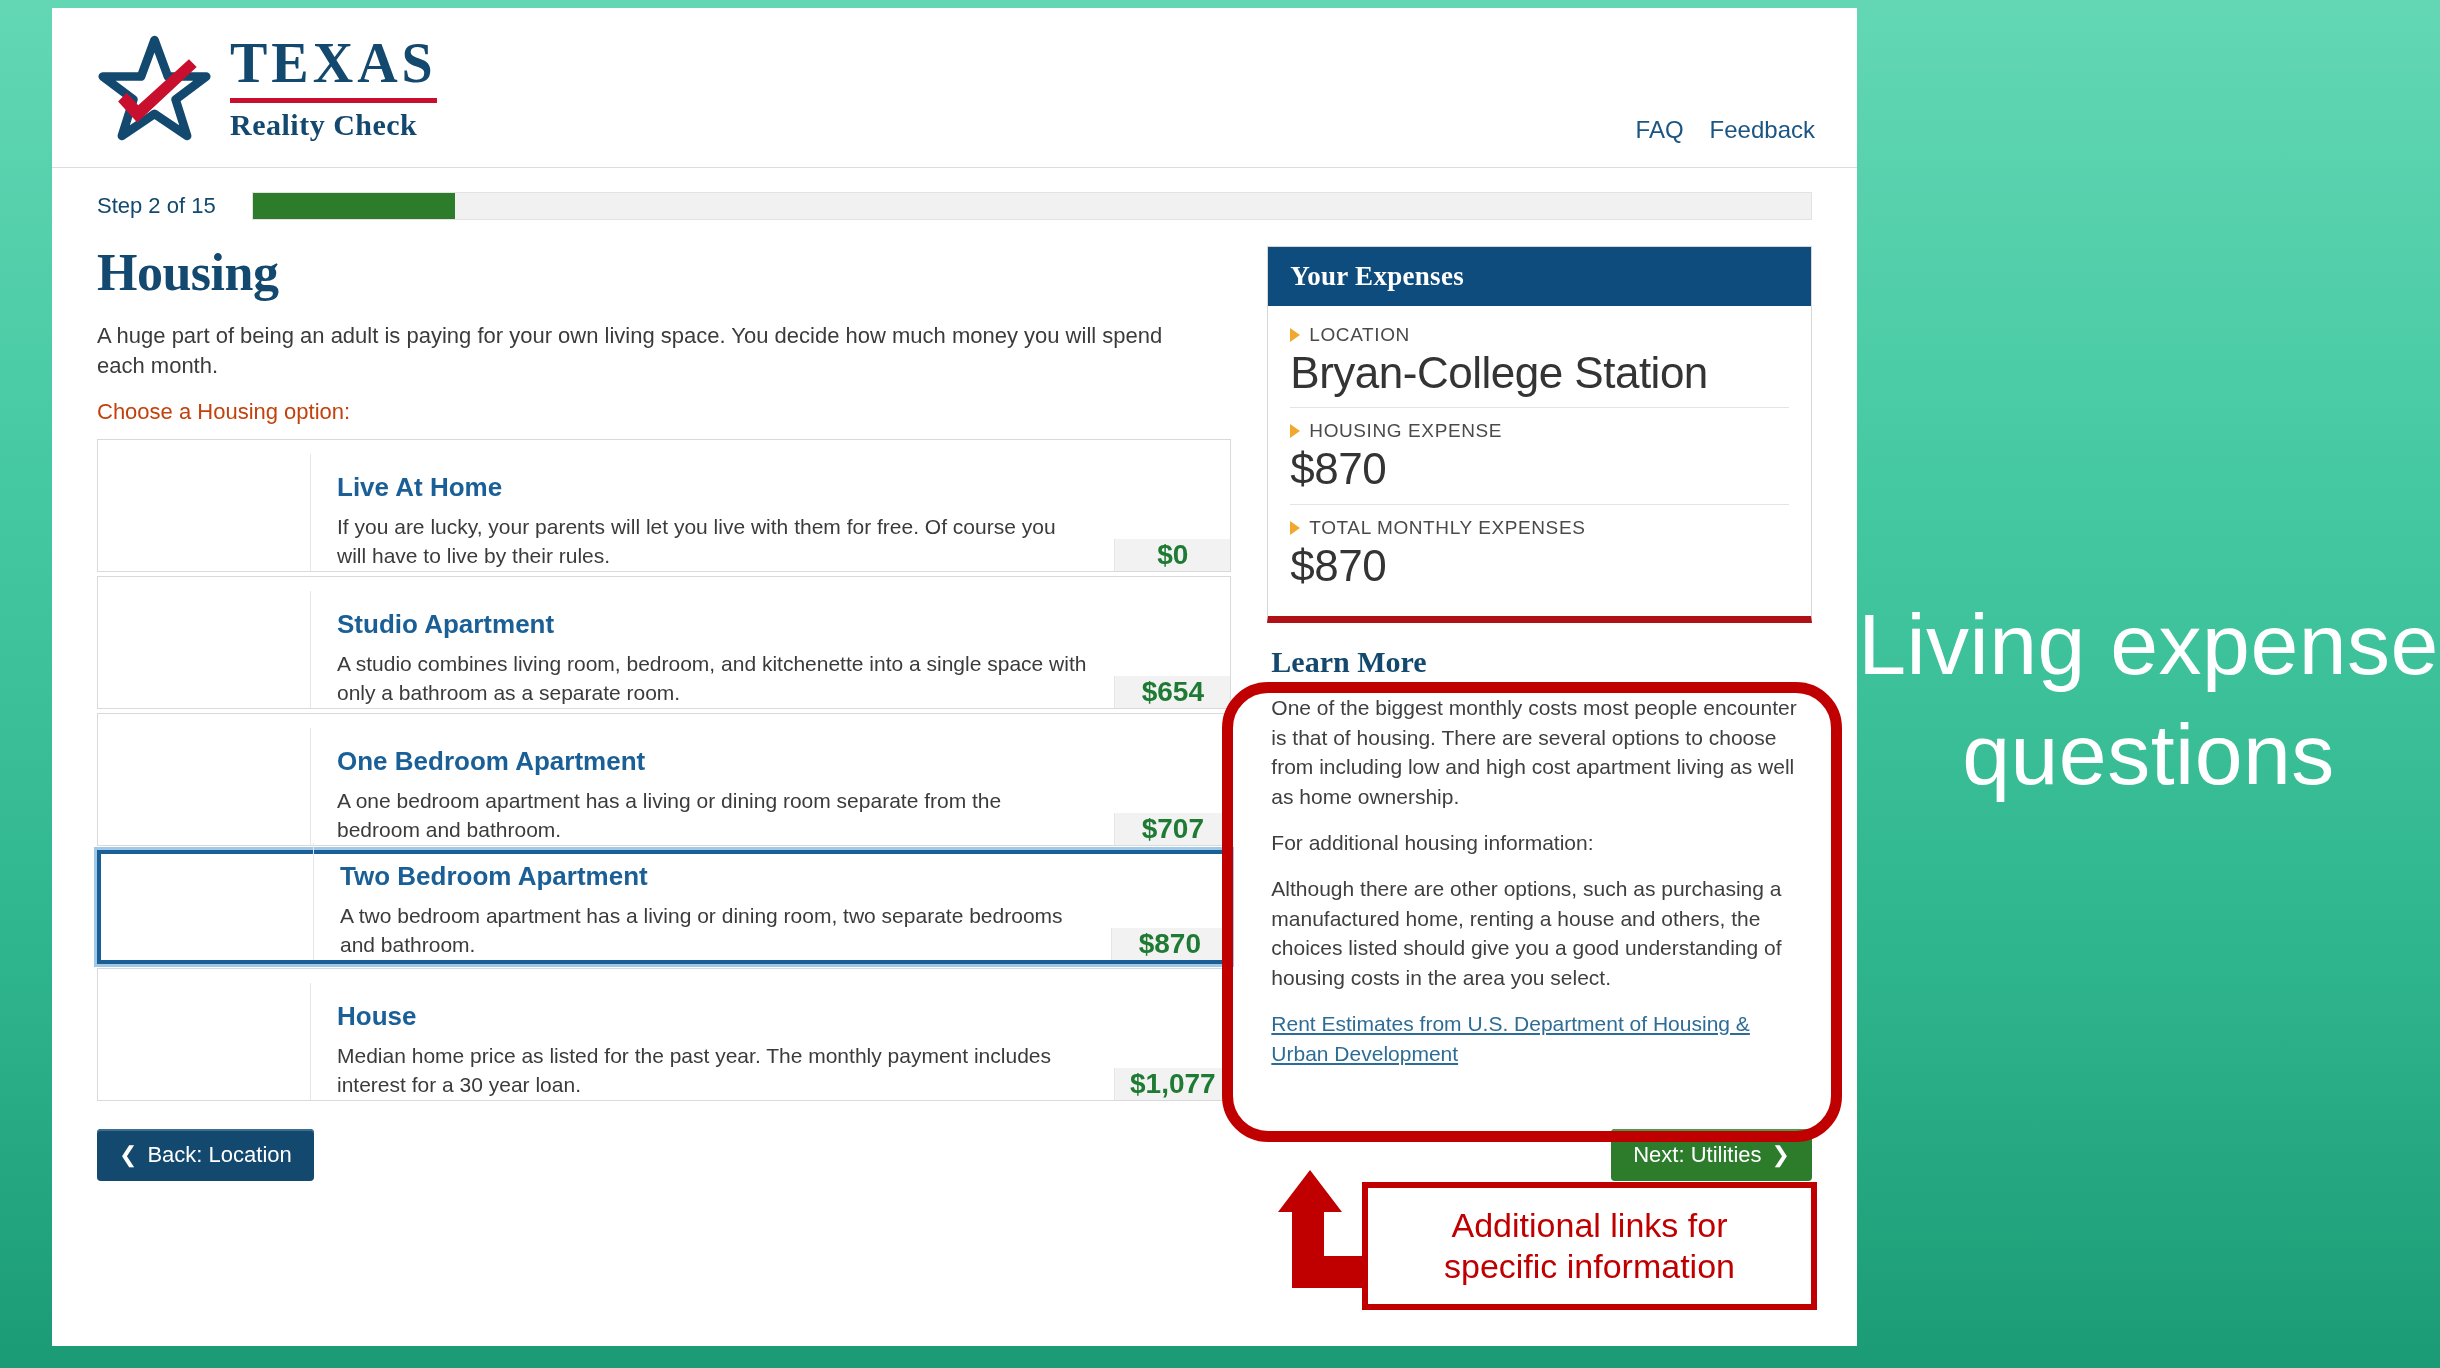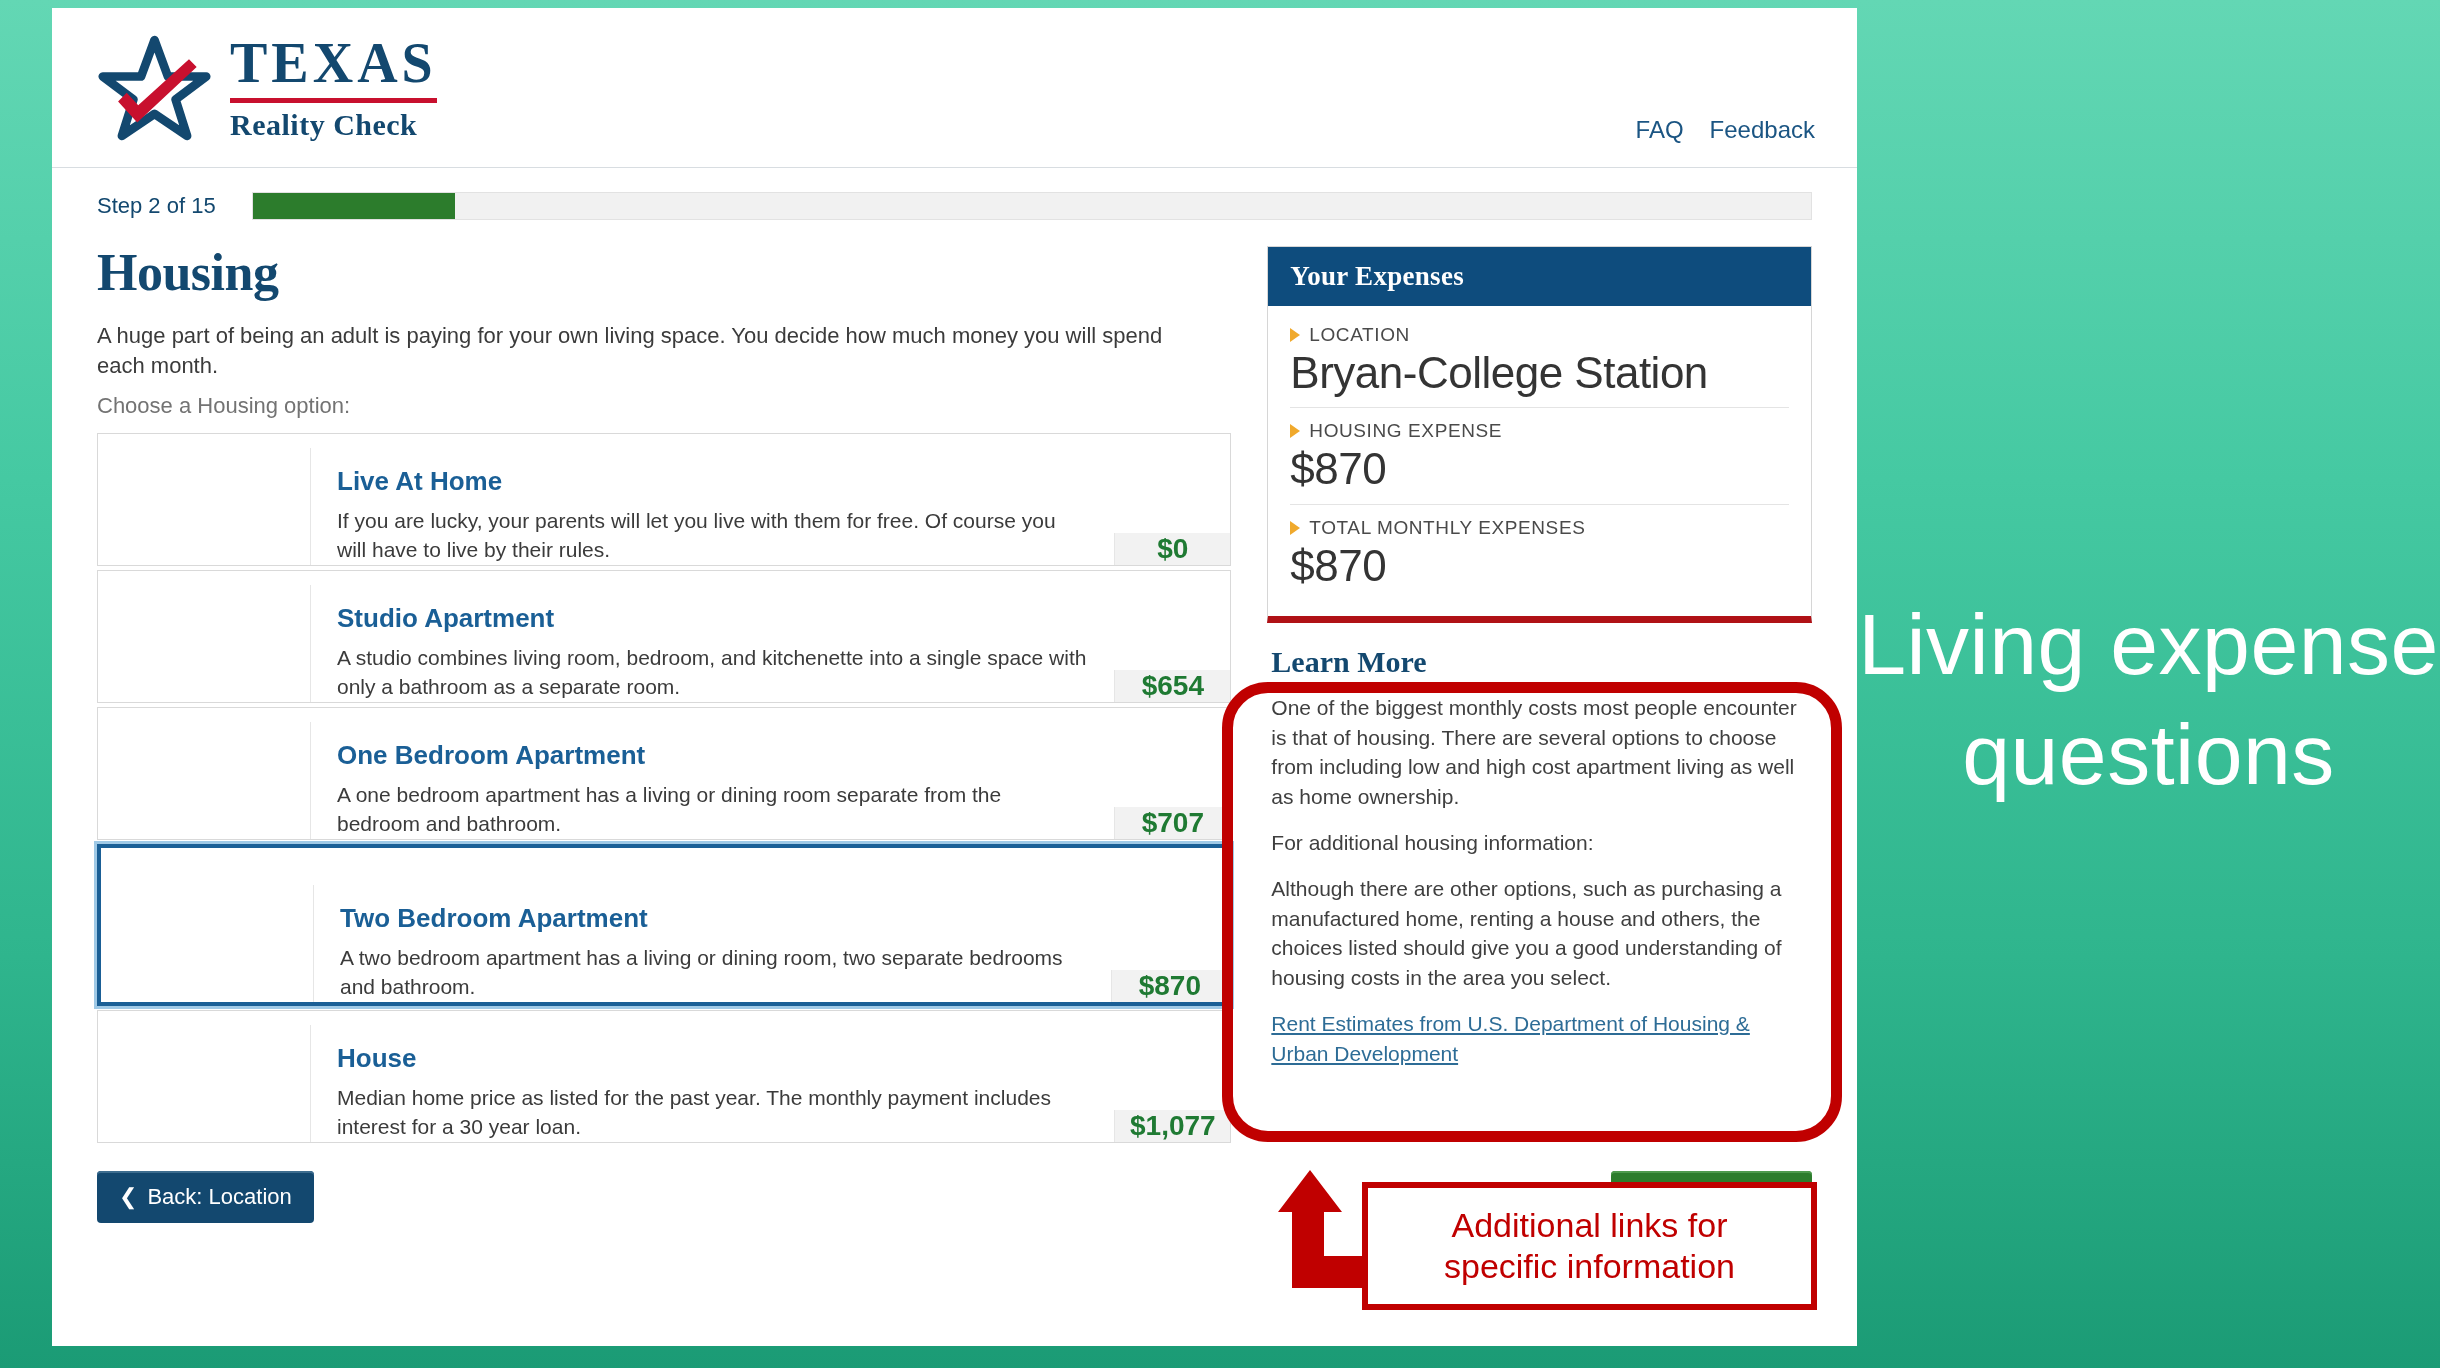--- a/index.html
+++ b/index.html
@@ -104,39 +104,39 @@
     margin-bottom: 20px;
   }
   .intro-text {
     font-size: 22px;
     color: #3b3b3b;
     line-height: 1.38;
     max-width: 1090px;
   }
   .choose-text {
     font-size: 22px;
-    color: #737373;
-    margin-top: 12px;
+    color: #c2410c;
+    margin-top: 18px;
     margin-bottom: 14px;
   }
 
   
   .option-card {
     display: flex;
     align-items: flex-end;
     border: 1px solid #d9d9d9;
     background: #fff;
     margin-bottom: 4px;
     height: 133px;
     position: relative;
   }
   .option-card.selected {
     border: 4px solid #1a5f96;
     box-shadow: 0 0 0 3px #9fc9e6;
-    height: 162px;
+    height: 114px;
   }
   .option-thumb {
     width: 212px;
     flex: none;
     background-size: cover;
     background-position: center;
     position: relative;
     overflow: hidden;
   }
   .option-body {

